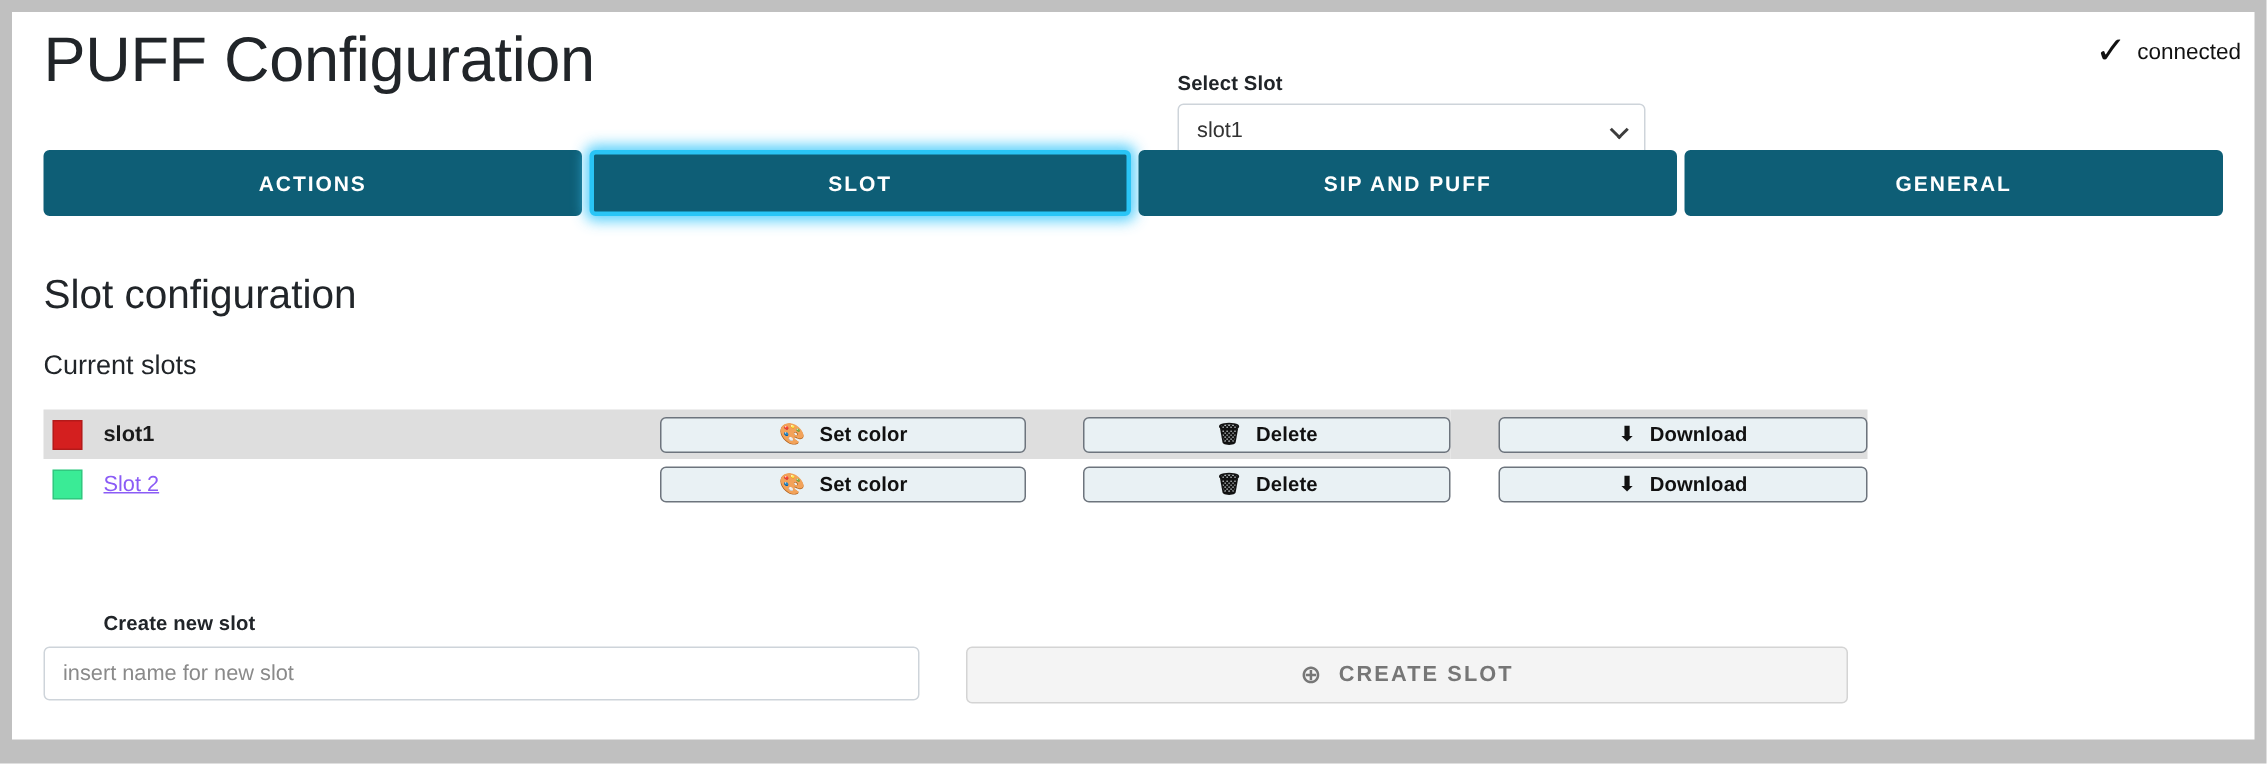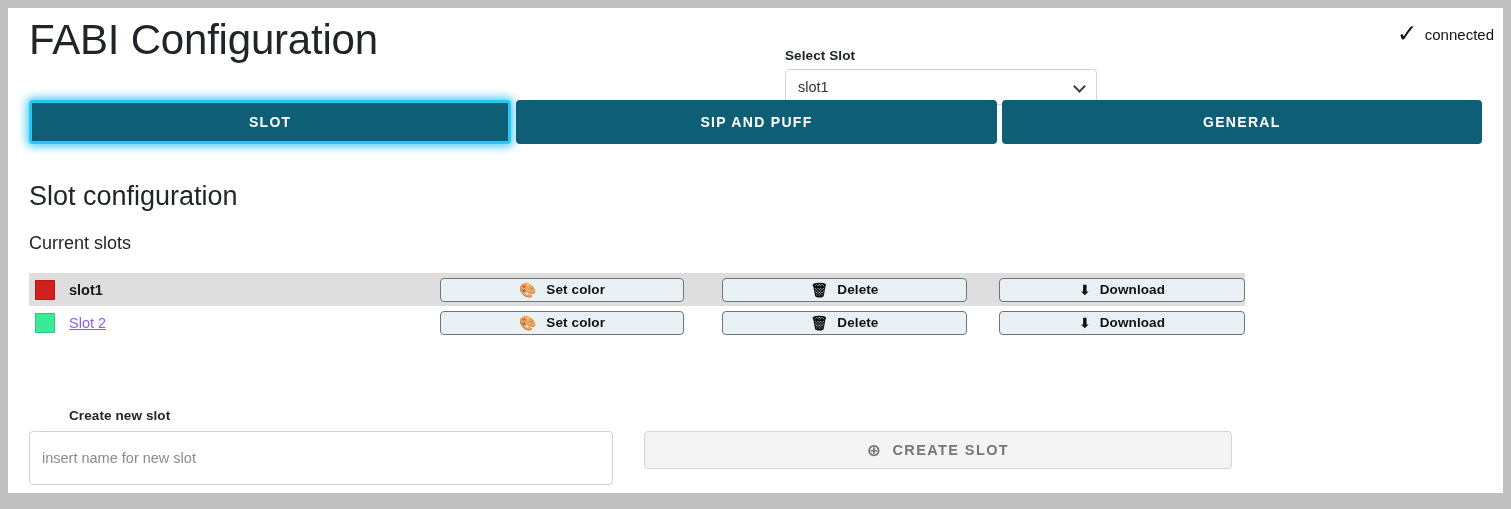--- a/index.html
+++ b/index.html
@@ -257,21 +257,21 @@
     display: block;
     margin-bottom: 8px;
     margin-left: 40px;
   }
   .create-row {
     display: flex;
     align-items: flex-start;
   }
   .new-slot-input {
     width: 584px;
-    height: 54px;
+    height: 36px;
     box-sizing: border-box;
     padding: 12px 12px;
     font-size: 14.5px;
     font-family: "Liberation Sans", sans-serif;
     color: #333;
     background: #ffffff;
     border: 1px solid #ced4da;
     border-radius: 4px;
     outline: none;
   }
@@ -305,39 +305,40 @@
     color: #767676;
   }
 </style>
 </head>
 <body>
 
 <div class="window-frame">
   <div class="page">
 
     <div class="header-row">
-      <div class="app-title">FABI Configuration</div>
+      <div class="app-title">PUFF Configuration</div>
 
       <div class="slot-select-group">
         <label class="slot-select-label">Select Slot</label>
         <span class="select-wrap">
           <select class="slot-select">
             <option>slot1</option>
           </select>
           <span class="select-chevron"></span>
         </span>
       </div>
 
       <div class="conn-status">
         <span class="check-icon">✓</span>
         <span>connected</span>
       </div>
     </div>
 
     <div class="tabs">
+      <div class="tab">ACTIONS</div>
       <div class="tab active">SLOT</div>
       <div class="tab">SIP AND PUFF</div>
       <div class="tab">GENERAL</div>
     </div>
 
     <div class="content">
       <h2 class="section-title">Slot configuration</h2>
       <div class="current-slots-label">Current slots</div>
 
       <table class="slot-table">

